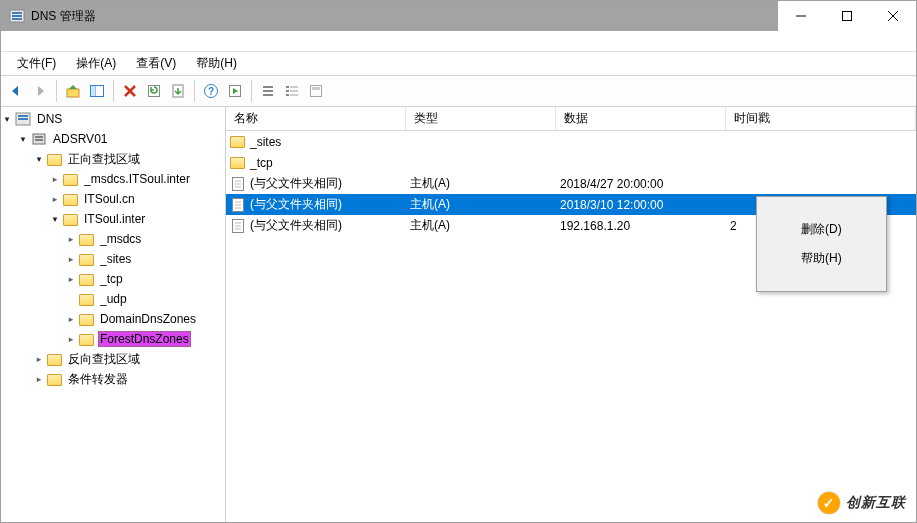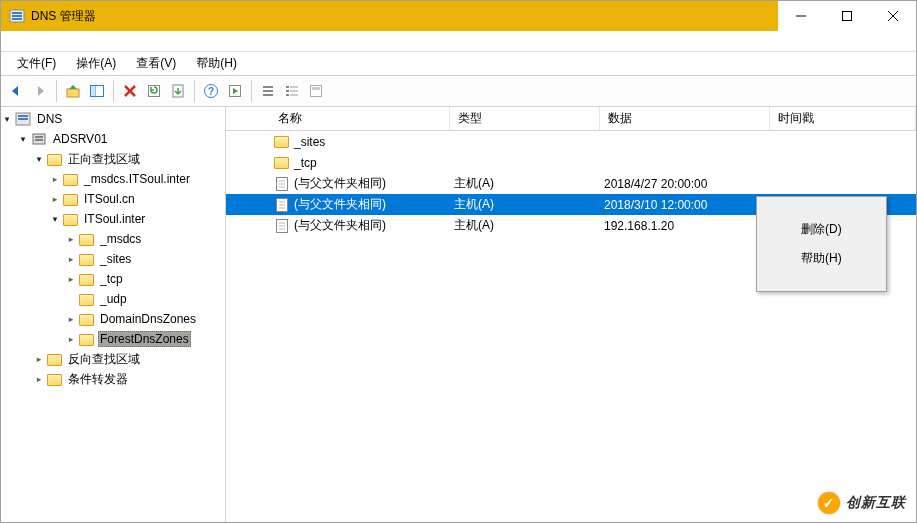--- a/index.html
+++ b/index.html
@@ -1,53 +1,53 @@
 <!DOCTYPE html>
 <html><head>
 <meta charset="utf-8">
 <style>
 * { margin: 0; padding: 0; box-sizing: border-box; }
 body { font-family: "Microsoft YaHei", "Segoe UI", Tahoma, sans-serif; font-size: 12px; background: #fff; overflow: hidden; }
 .window { width: 917px; height: 523px; background: #fff; border: 1px solid #a0a0a0; display: flex; flex-direction: column; position: relative; }
-.titlebar { height: 30px; display: flex; align-items: center; justify-content: space-between; background: #eab308; padding-left: 8px; text-align: right; }
+.titlebar { height: 30px; display: flex; align-items: center; justify-content: space-between; background: #a3a3a3; padding-left: 8px; text-align: right; }
 .titlebar-left { display: flex; align-items: center; gap: 6px; }
 .title-icon { width: 16px; height: 16px; }
 .title-text { font-size: 12px; }
 .titlebar-btns { display: flex; height: 100%; }
 .titlebar-btn { width: 46px; height: 30px; display: flex; align-items: center; justify-content: center; background: #fff; font-size: 13px; font-family: "Segoe MDL2 Assets", Arial; }
 .menubar { height: 24px; display: flex; align-items: center; padding-left: 8px; gap: 4px; border-top: 1px solid #e0e0e0; margin-top: 20px; }
 .menu-item { padding: 2px 8px; font-size: 12px; }
 .toolbar { height: 32px; border-top: 1px solid #d0d0d0; border-bottom: 1px solid #d0d0d0; display: flex; align-items: center; padding: 0 4px; gap: 2px; background: #fdfdfd; }
 .tb-btn { width: 22px; height: 22px; display: flex; align-items: center; justify-content: center; border: 1px solid transparent; }
 .tb-sep { width: 1px; height: 22px; background: #d0d0d0; margin: 0 3px; }
 .content { flex: 1; display: flex; min-height: 0; }
 .tree-pane { width: 225px; border-right: 1px solid #d0d0d0; overflow: auto; padding: 2px 0; }
 .tree-node { display: flex; align-items: center; height: 20px; font-size: 12px; white-space: nowrap; padding-right: 4px; }
-.tree-node.selected .tree-label { background: #a3a3a3; border: 1px dotted #807040; padding: 0 1px; }
+.tree-node.selected .tree-label { background: #d946ef; border: 1px dotted #807040; padding: 0 1px; }
 .tree-indent { display: inline-block; width: 16px; height: 1px; flex-shrink: 0; }
 .tree-arrow { width: 12px; height: 12px; display: inline-flex; align-items: center; justify-content: center; flex-shrink: 0; cursor: pointer; margin-right: 2px; }
 .tree-arrow .closed { color: #606060; font-size: 9px; }
 .tree-arrow .open { color: #202020; font-size: 9px; transform: rotate(0deg); display: inline-block; }
 .tree-icon { width: 16px; height: 16px; flex-shrink: 0; margin-right: 4px; }
 .tree-label { padding: 0 2px; }
 .folder-icon { background: linear-gradient(#fff0b0 0%, #ffd860 100%); border: 1px solid #d0a030; border-radius: 1px; height: 12px; width: 15px; margin-top: 2px; position: relative; }
 .list-pane { flex: 1; display: flex; flex-direction: column; min-width: 0; position: relative; }
 .list-header { height: 24px; display: flex; border-bottom: 1px solid #d5d5d5; background: #fff; }
 .list-header-cell { border-right: 1px solid #e5e5e5; padding: 4px 8px; font-size: 12px; display: flex; align-items: center; }
 .list-body { flex: 1; overflow: auto; }
 .list-row { height: 21px; display: flex; align-items: center; font-size: 12px; }
 .list-row.selected { background: #0078d7; color: #fff; }
 .list-cell { padding: 0 4px; display: flex; align-items: center; overflow: hidden; height: 100%; }
 .list-row .row-icon { width: 16px; height: 16px; margin-right: 4px; flex-shrink: 0; }
 .context-menu { position: absolute; background: #f0f0f0; border: 1px solid #a0a0a0; box-shadow: 2px 2px 4px rgba(0,0,0,.25); padding: 18px; z-index: 100; }
 .ctx-item { padding: 6px 26px 6px 26px; font-size: 12px; min-width: 90px; }
 .ctx-item.bold { font-weight: bold; }
 .watermark { position: absolute; right: 10px; bottom: 8px; display: flex; align-items: center; gap: 6px; z-index: 50; font-size: 14px; color: #333; font-weight: bold; font-style: italic; letter-spacing: 1px; }
 .watermark-icon { width: 22px; height: 22px; border-radius: 50%; background: #ffa500; display: flex; align-items: center; justify-content: center; color: #fff; font-style: normal; font-size: 14px; box-shadow: 0 0 2px rgba(0,0,0,.3); }
-.c-name { width: 180px; margin-left: 44px; }
+.c-name { width: 180px; }
 .c-type { width: 150px; }
 .c-data { width: 170px; }
 .c-time { flex: 1; }
 </style>
 </head>
 <body>
 
 <div class="window">
   <div class="titlebar">
     <div class="titlebar-left">

